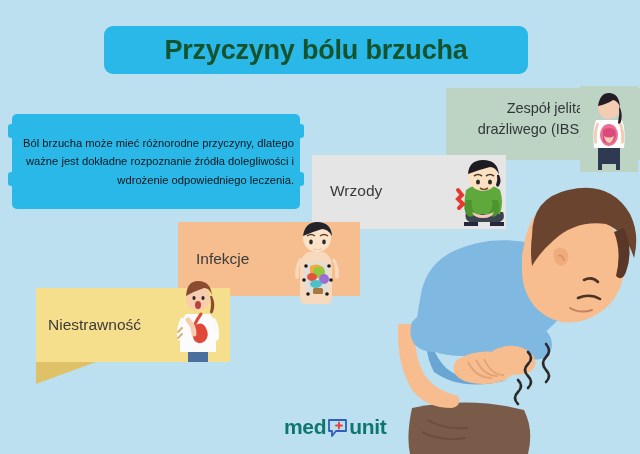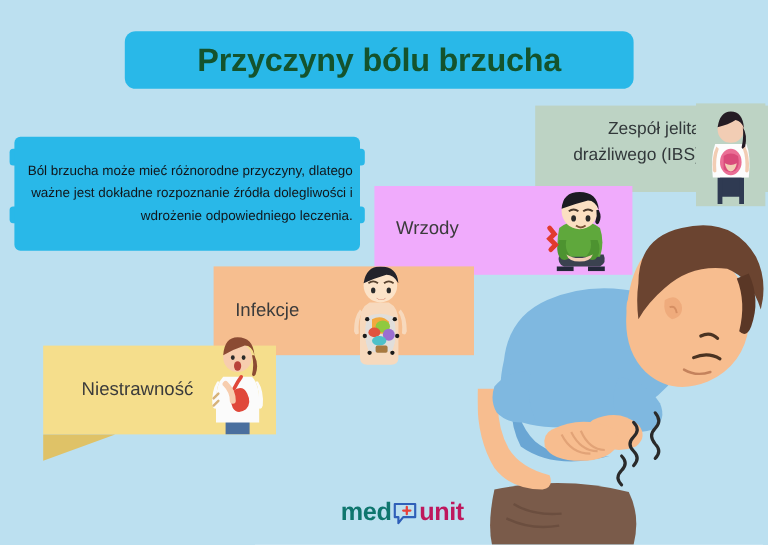--- a/index.html
+++ b/index.html
@@ -98,55 +98,54 @@
     font-size: 14.5px;
     line-height: 1.42;
     white-space: normal;
     width: 120px;
     color: #32383a;
   }
 
   .card-ulcers {
     left: 312px;
     top: 155px;
-    width: 215px;
+    width: 194px;
     height: 74px;
-    background: #f0abfc;
+    background: #e5e5e5;
   }
   .card-ulcers .card-label {
     position: absolute;
     left: 18px;
     top: 27px;
   }
 
   .card-infections {
     left: 178px;
     top: 222px;
-    width: 217px;
+    width: 182px;
     height: 74px;
     background: #f6be8f;
   }
   .card-infections .card-label {
     position: absolute;
     left: 18px;
     top: 28px;
   }
 
   .card-indigestion {
     left: 36px;
     top: 288px;
     width: 194px;
     height: 74px;
     background: #f5de8c;
   }
   .card-indigestion .card-label {
     position: absolute;
     left: 12px;
     top: 28px;
-    margin-left: 20px;
   }
   .fold {
     position: absolute;
     left: 36px;
     top: 362px;
     width: 0;
     height: 0;
     border-top: 22px solid #dfc267;
     border-right: 60px solid transparent;
   }
@@ -177,21 +176,21 @@
   .logo .logo-med {
     font-size: 21px;
     font-weight: 700;
     color: #0f766e;
     letter-spacing: -0.3px;
     margin-left: 22px;
   }
   .logo .logo-unit {
     font-size: 21px;
     font-weight: 600;
-    color: #be185d;
+    color: #0f766e;
     letter-spacing: -0.3px;
   }
   .logo .logo-mark {
     width: 21px;
     height: 21px;
     position: relative;
     margin: 0 1px;
   }
 </style>
 </head>

